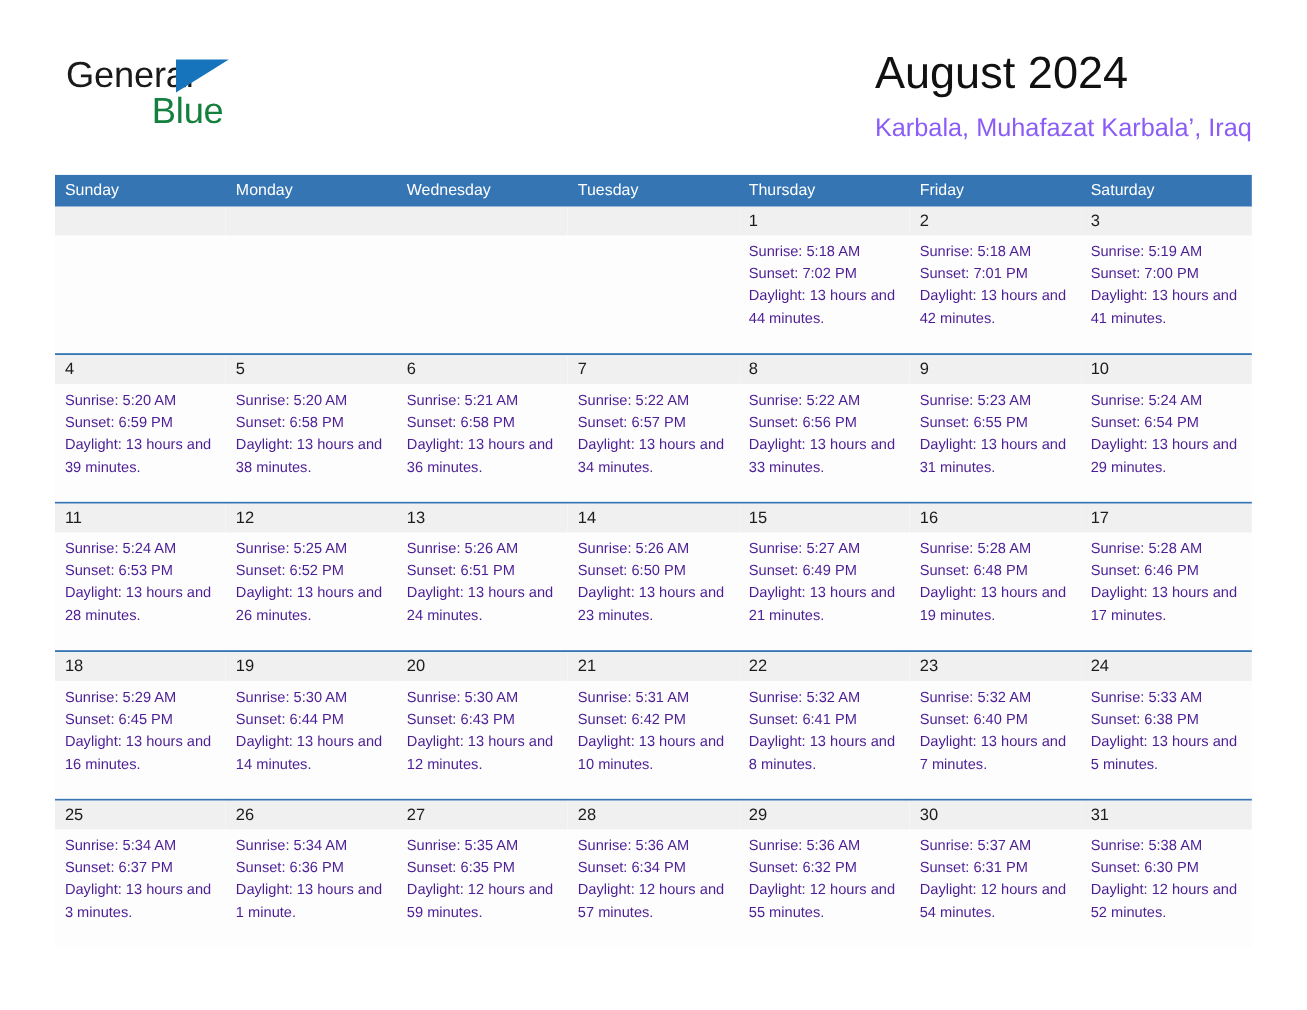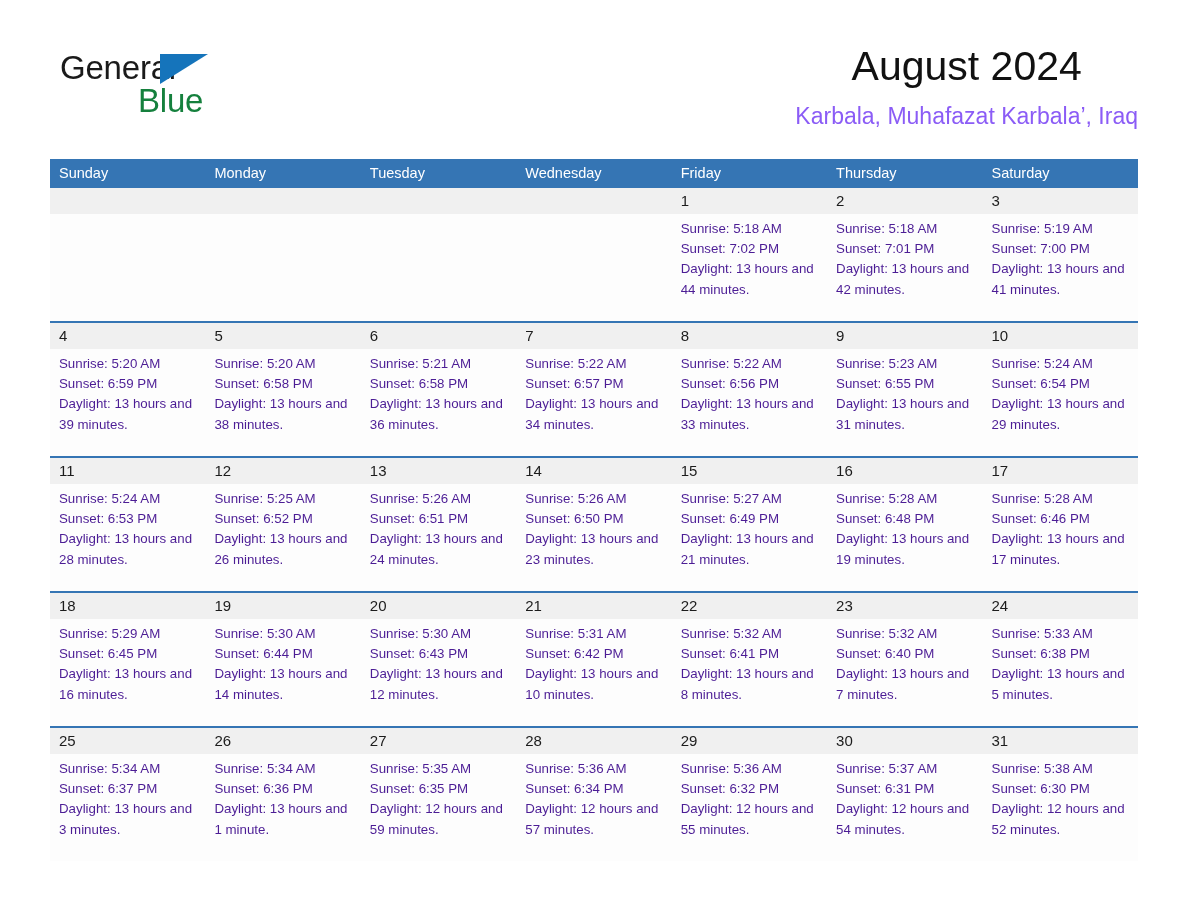--- a/index.html
+++ b/index.html
@@ -59,21 +59,21 @@
     top: 33px;
     font-size: 33px;
     line-height: 40px;
     color: #15803d;
     letter-spacing: -0.2px;
   }
   .title-block {
     position: absolute;
     right: 0;
     top: 0;
-    text-align: center;
+    text-align: left;
   }
   .month-title {
     font-size: 41px;
     line-height: 52px;
     color: #111111;
     font-weight: normal;
     margin: 0;
     white-space: nowrap;
   }
   .location-sub {
@@ -156,24 +156,24 @@
       <h1 class="month-title">August 2024</h1>
       <div class="location-sub">Karbala, Muhafazat Karbala’, Iraq</div>
     </div>
 
   </div>
 
   <div class="calendar">
     <div class="cal-head">
         <div class="dow">Sunday</div>
         <div class="dow">Monday</div>
+        <div class="dow">Wednesday</div>
         <div class="dow">Tuesday</div>
-        <div class="dow">Wednesday</div>
+        <div class="dow">Thursday</div>
         <div class="dow">Friday</div>
-        <div class="dow">Thursday</div>
         <div class="dow">Saturday</div>
       </div>
     <div id="calendar-body">
         <div class="week first">
           <div class="cell empty">
             <div class="daynum-band"></div>
           </div>
           <div class="cell empty">
             <div class="daynum-band"></div>
           </div>

